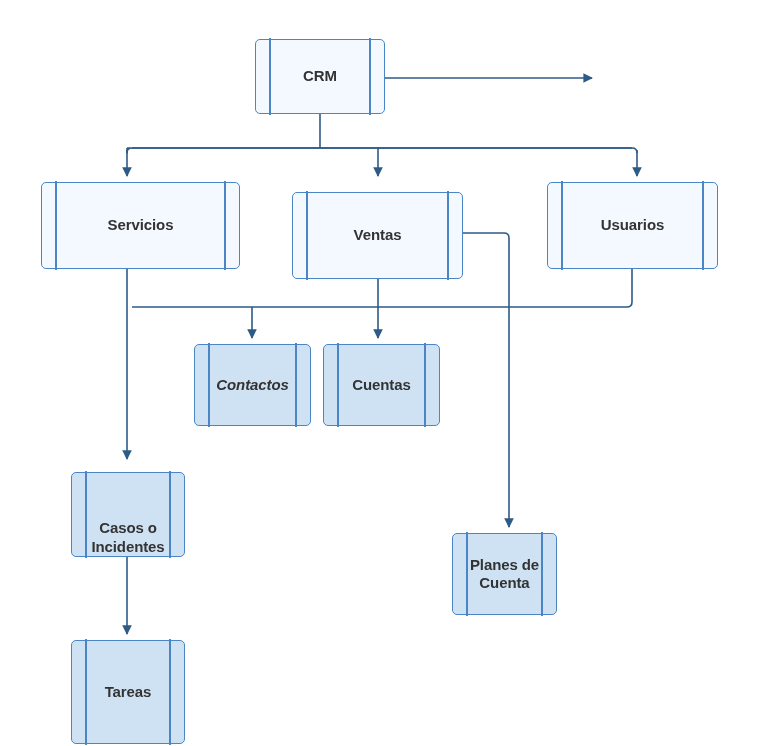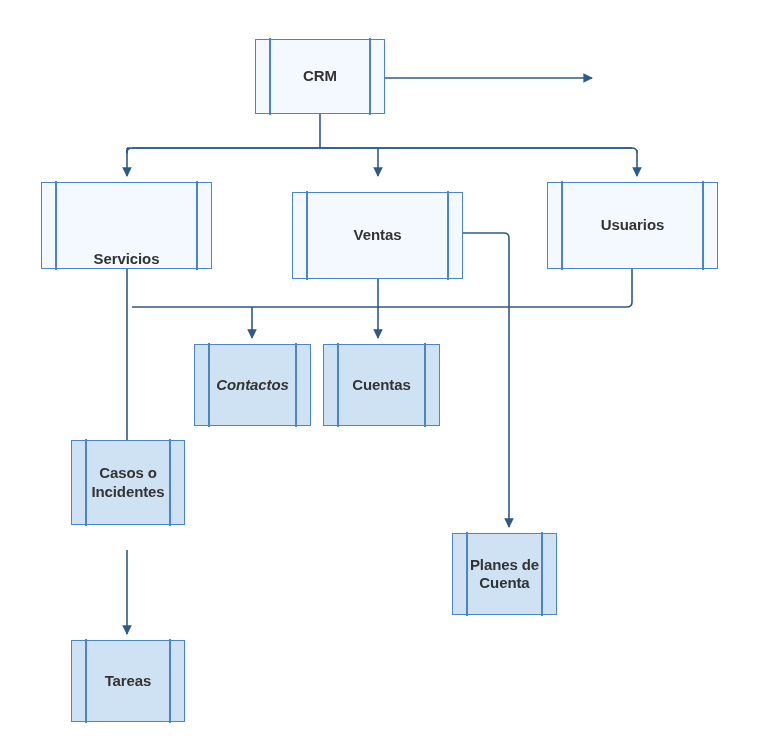--- a/index.html
+++ b/index.html
@@ -20,21 +20,21 @@
     left: 0;
     top: 0;
     width: 760px;
     height: 746px;
     pointer-events: none;
   }
   .node {
     position: absolute;
     box-sizing: border-box;
     border: 1.6px solid #4a86c5;
-    border-radius: 0;
+    border-radius: 5px;
     display: flex;
     align-items: center;
     justify-content: center;
     z-index: 2;
   }
   .node .bar {
     position: absolute;
     top: -1.6px;
     bottom: -1.6px;
     width: 1.6px;
@@ -95,21 +95,21 @@
     </g>
   </svg>
 
   <div class="node fill-light" style="left:255px; top:39px; width:130px; height:75px;">
     <span class="bar left"></span>
     <span class="bar right"></span>
     <span class="label">CRM</span>
   </div>
 
 
-  <div class="node fill-light" style="left:41px; top:182px; width:171px; height:87px;align-items:flex-end;">
+  <div class="node fill-light" style="left:41px; top:182px; width:199px; height:87px;">
     <span class="bar left"></span>
     <span class="bar right"></span>
     <span class="label">Servicios</span>
   </div>
 
   <div class="node fill-light" style="left:292px; top:192px; width:171px; height:87px;">
     <span class="bar left"></span>
     <span class="bar right"></span>
     <span class="label">Ventas</span>
   </div>
@@ -125,33 +125,33 @@
     <span class="bar right"></span>
     <span class="label">Contactos</span>
   </div>
 
   <div class="node fill-blue" style="left:323px; top:344px; width:117px; height:82px;">
     <span class="bar left"></span>
     <span class="bar right"></span>
     <span class="label">Cuentas</span>
   </div>
 
-  <div class="node fill-blue" style="left:71px; top:440px; width:114px; height:85px;">
+  <div class="node fill-blue" style="left:71px; top:472px; width:114px; height:85px;align-items:flex-end;">
     <span class="bar left"></span>
     <span class="bar right"></span>
     <span class="label">Casos o
 Incidentes</span>
   </div>
 
   <div class="node fill-blue" style="left:452px; top:533px; width:105px; height:82px;">
     <span class="bar left"></span>
     <span class="bar right"></span>
     <span class="label">Planes de
 Cuenta</span>
   </div>
 
-  <div class="node fill-blue" style="left:71px; top:640px; width:114px; height:82px;">
+  <div class="node fill-blue" style="left:71px; top:640px; width:114px; height:104px;">
     <span class="bar left"></span>
     <span class="bar right"></span>
     <span class="label">Tareas</span>
   </div>
 
 </div>
 
 </body></html>

